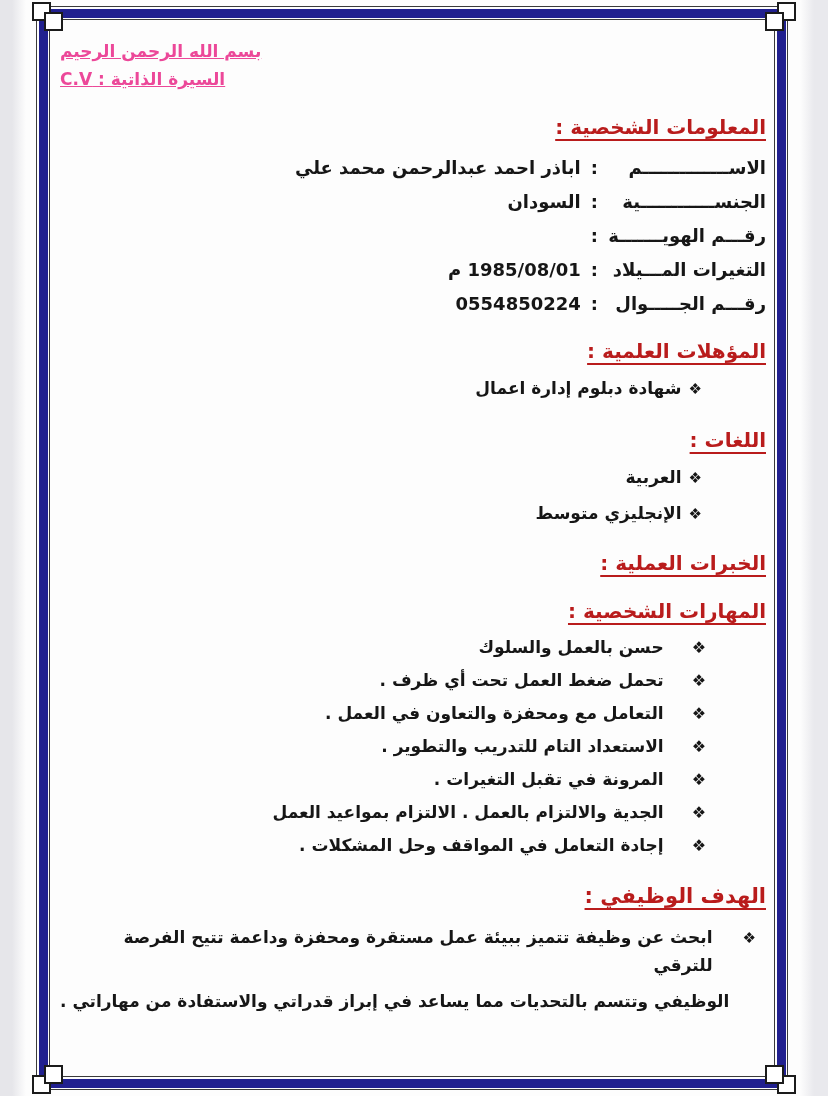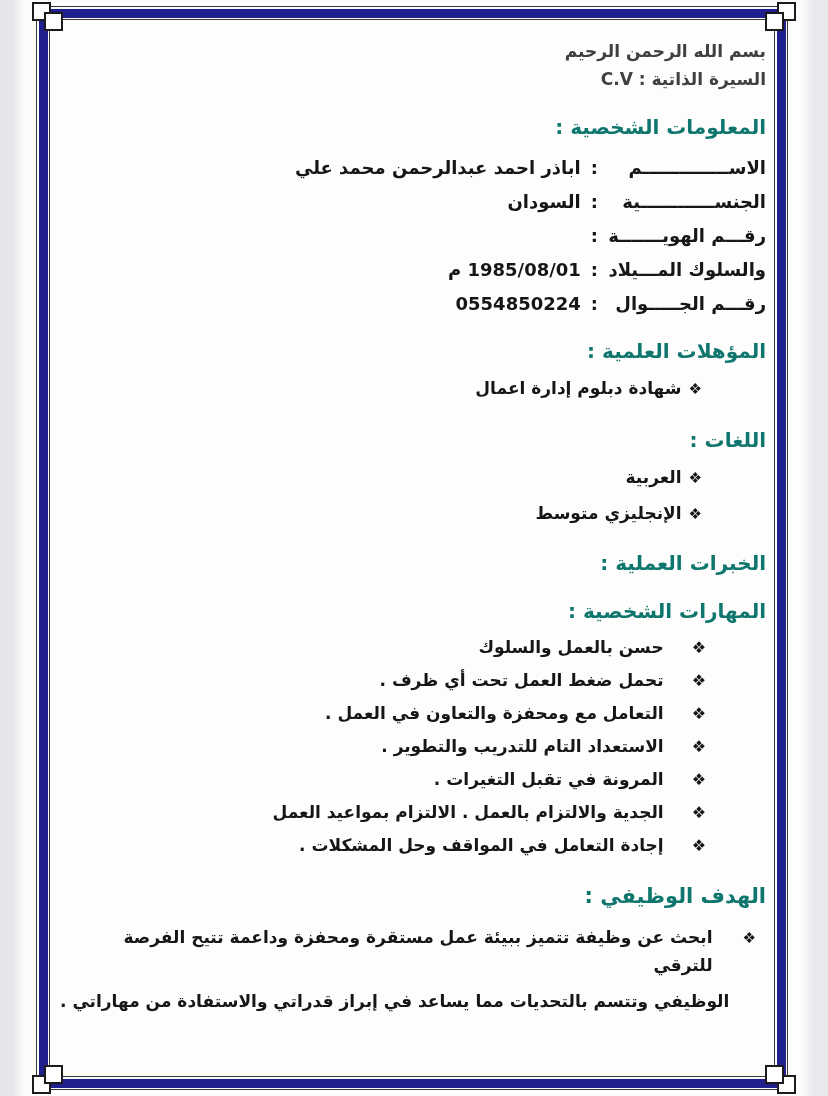--- a/index.html
+++ b/index.html
@@ -15,25 +15,25 @@
   .frame-band{width:100%;height:100%;box-sizing:border-box;border:9px solid #21208f;padding:1.5px;}
   .frame-inner{width:100%;height:100%;box-sizing:border-box;border:1.5px solid #3a3a3a;}
   .corner-sq{position:absolute;width:19px;height:19px;box-sizing:border-box;
              border:2.5px solid #1b1b1b;background:#ffffff;}
   .sq-tl-a{left:32px;top:2px;} .sq-tl-b{left:44px;top:12px;}
   .sq-tr-a{left:777px;top:2px;} .sq-tr-b{left:765px;top:12px;}
   .sq-bl-a{left:32px;top:1075px;} .sq-bl-b{left:44px;top:1065px;}
   .sq-br-a{left:777px;top:1075px;} .sq-br-b{left:765px;top:1065px;}
   
   .content{position:absolute;top:0;right:62px;width:706px;direction:rtl;text-align:right;}
-  .center-blue{text-align:right;color:#404040;font-size:17px;line-height:1.35;}
+  .center-blue{text-align:left;color:#ec4899;font-size:17px;line-height:1.35;text-decoration:underline;}
   .bismillah{margin-top:40px;}
   .cv-title{margin-top:5px;}
-  .section-title{display:block;color:#0f766e;font-size:20px;line-height:1.2;
-     text-decoration-thickness:2px;text-underline-offset:5px;
+  .section-title{display:block;color:#b91c1c;font-size:20px;line-height:1.2;
+     text-decoration:underline;text-decoration-thickness:2px;text-underline-offset:5px;
      width:fit-content;}
   .st-personal{margin-top:24px;}
   .st-qual{margin-top:18px;}
   .st-lang{margin-top:26px;}
   .st-exp{margin-top:24px;}
   .st-skills{margin-top:24px;}
   .st-objective{margin-top:22px;font-size:21px;}
   
   .info-rows{margin-top:12px;}
   .info-row{display:flex;align-items:baseline;font-size:18px;height:34px;line-height:34px;}
@@ -91,21 +91,21 @@
     <div class="info-row">
       <span class="info-label">الجنســــــــــــية</span>
       <span class="info-colon">:</span>
       <span class="info-value">السودان</span>
     </div>
     <div class="info-row">
       <span class="info-label">رقـــم الهويـــــــة</span>
       <span class="info-colon">:</span>
     </div>
     <div class="info-row">
-      <span class="info-label">والسلوك المـــيلاد</span>
+      <span class="info-label">التغيرات المـــيلاد</span>
       <span class="info-colon">:</span>
       <span class="info-value">1985/08/01 م</span>
     </div>
     <div class="info-row">
       <span class="info-label">رقـــم الجـــــوال</span>
       <span class="info-colon">:</span>
       <span class="info-value">0554850224</span>
     </div>
   </div>
 

